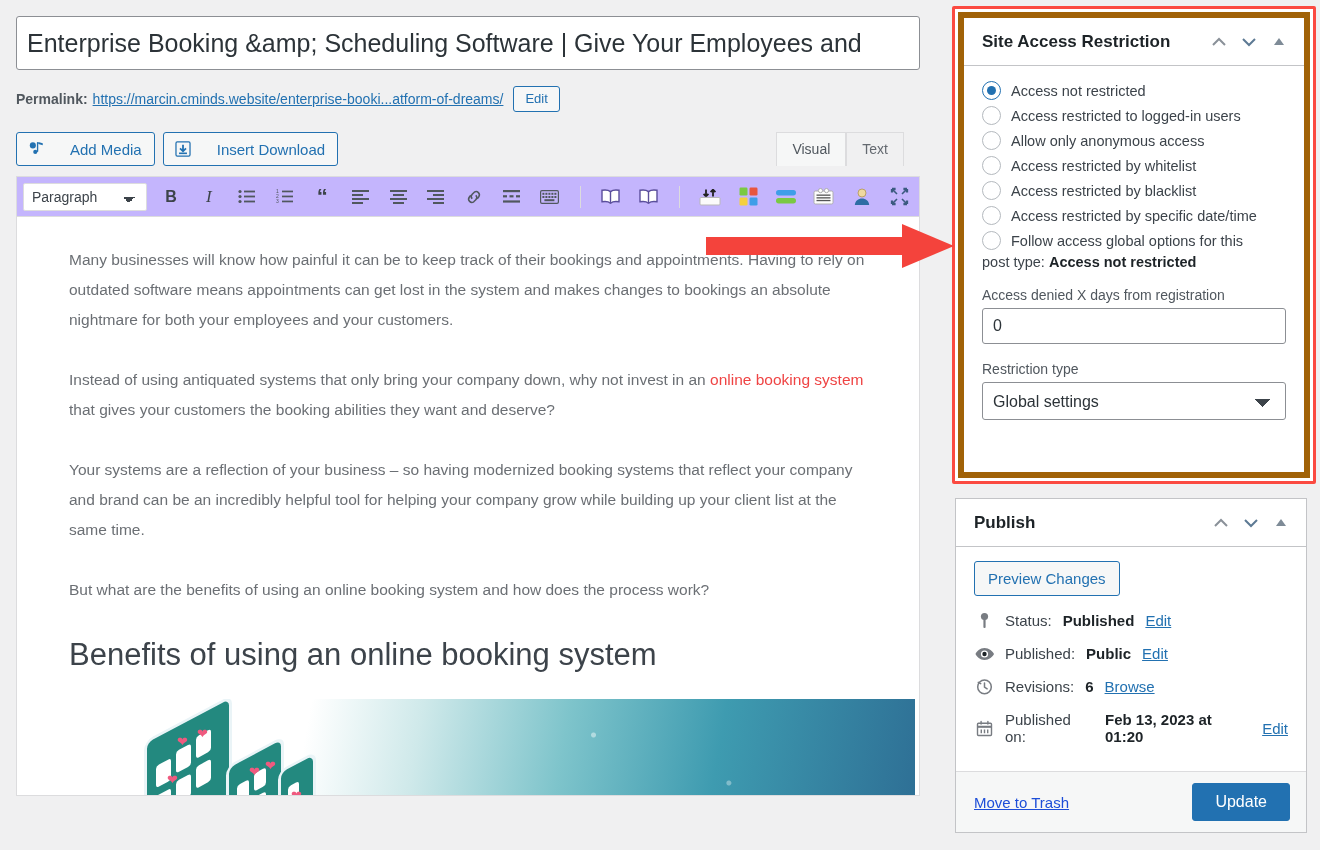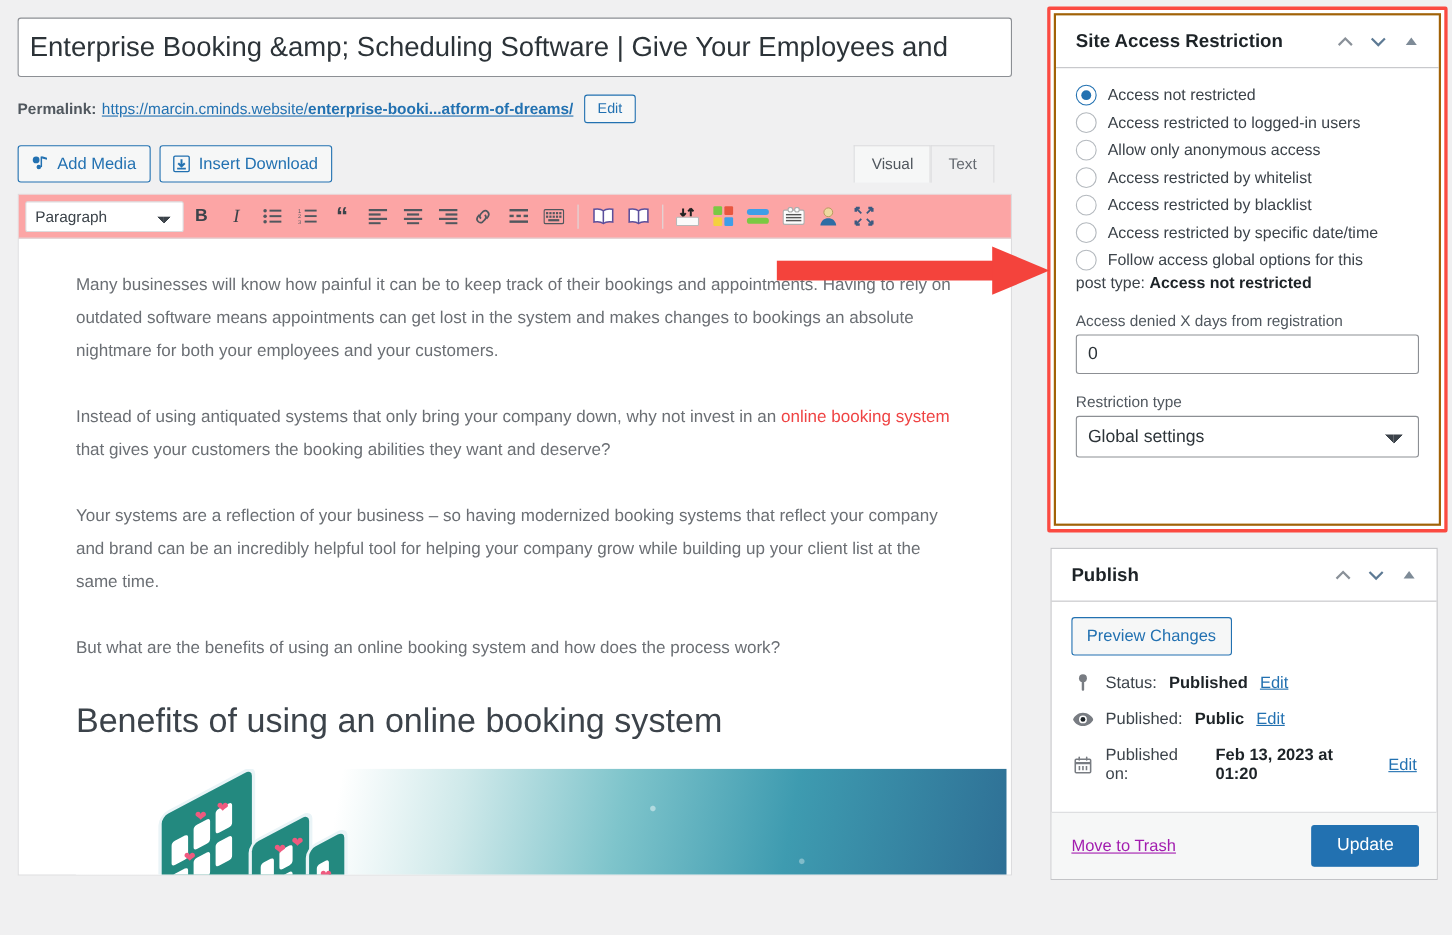--- a/index.html
+++ b/index.html
@@ -32,33 +32,33 @@
   #permalink-row {
     margin-top: 14px; height: 30px;
     display: flex; align-items: center; gap: 0px;
     font-size: 14px; color: #50575e;
   }
   #permalink-label { font-weight: bold; color: #50575e; margin-right: 5px; }
   #permalink-url {
     color: #2271b1; text-decoration: underline; font-size: 14px;
     white-space: nowrap;
   }
-  #permalink-url .slug { font-weight: bold; }
+  #permalink-url .slug { font-weight: normal; }
   #permalink-edit {
     margin-left: 10px;
     border: 1px solid #2271b1; border-radius: 3px;
     background: #f6f7f7; color: #2271b1;
     font-size: 13px; padding: 4px 11px; line-height: 1.2;
     font-family: "Liberation Sans", sans-serif; cursor: pointer;
   }
 
   
   #media-row { margin-top: 18px; display: flex; gap: 8px; align-items: flex-end; position: relative; }
   .media-btn {
-    display: flex; align-items: center; gap: 7px;
+    display: flex; align-items: center; gap: 25px;
     border: 1px solid #2271b1; border-radius: 3px;
     background: #f6f7f7; color: #2271b1;
     font-size: 15px; padding: 7px 12px 7px 10px;
     font-family: "Liberation Sans", sans-serif; cursor: pointer;
   }
   .media-btn svg { display: block; }
 
   
   #mode-tabs {
     position: absolute; right: 16px; top: 0px;
@@ -76,23 +76,23 @@
   
   #editor-wrap {
     margin-top: 10px;
     border: 1px solid #dcdcde;
     background: #fff;
     width: 904px;
     height: 620px;
     position: relative;
   }
   #tool-bar {
-    height: 40px; background: #fca5a5;
+    height: 40px; background: #c4b5fd;
     border-bottom: 1px solid #dcdcde;
-    display: flex; align-items: center; gap: 0px;
+    display: flex; align-items: center; gap: 11px;
     padding: 0 6px;
   }
   #format-select {
     appearance: none; -webkit-appearance: none;
     border: 1px solid #dcdcde; background: #fff; color: #3c434a;
     font-family: "Liberation Sans", sans-serif;
     font-size: 14px; height: 28px; width: 144px;
     padding: 0 8px; border-radius: 2px; cursor: pointer;
     background-image: linear-gradient(45deg, transparent 50%, #3c434a 50%), linear-gradient(135deg, #3c434a 50%, transparent 50%);
     background-position: calc(100% - 17px) 13px, calc(100% - 11px) 13px;
@@ -162,21 +162,21 @@
   }
 
   
   #restrict-wrap {
     position: absolute; left: 4px; top: 6px;
     width: 364px; height: 478px;
     border: 3px solid #fb4a41; border-radius: 2px;
     padding: 3px;
     background: #fff;
   }
-  #restrict-panel { border: 2px solid #a16207; height: 100%; background: #fff; }
+  #restrict-panel { border: 6px solid #a16207; height: 100%; background: #fff; }
 
   .panel-body { padding: 12px 18px 16px 18px; }
 
   .radio-row { display: flex; align-items: center; gap: 10px; height: 25px; }
   .radio {
     width: 19px; height: 19px; border-radius: 50%;
     border: 1px solid #b4b9be; background: #fff; flex: none;
     position: relative;
   }
   .radio.checked { border-color: #2271b1; }
@@ -221,21 +221,21 @@
     font-size: 15px; color: #3c434a; margin-top: 16px;
   }
   .pub-row b { color: #1d2327; }
   .pub-row a { color: #2271b1; text-decoration: underline; }
   .pub-ico { width: 20px; display: flex; justify-content: center; color: #787c82; flex: none; }
   #publish-foot {
     border-top: 1px solid #dcdcde; background: #f6f7f7;
     display: flex; align-items: center; justify-content: space-between;
     padding: 11px 16px 11px 18px; margin-top: 16px;
   }
-  #trash-link { color: #a21caf; text-decoration: underline; font-size: 15px; cursor: pointer; }
+  #trash-link { color: #1d4ed8; text-decoration: underline; font-size: 15px; cursor: pointer; }
   #update-btn {
     background: #2271b1; border: 1px solid #2271b1; color: #fff;
     font-size: 16px; padding: 9px 22px; border-radius: 3px;
     font-family: "Liberation Sans", sans-serif; cursor: pointer;
   }
 </style>
 </head>
 <body>
 
 <div id="root">
@@ -594,20 +594,32 @@
             <svg width="19" height="14" viewBox="0 0 19 14" fill="#787c82">
               <path d="M9.5 1C5 1 1.6 4.3.5 7c1.1 2.7 4.5 6 9 6s8.4-3.3 9.5-6C17.9 4.3 14 1 9.5 1zm0 9.6A3.6 3.6 0 119.5 3.4a3.6 3.6 0 010 7.2z"></path>
               <circle cx="9.5" cy="7" r="2.2" fill="#1d2327"></circle>
             </svg>
           </span>
           <span>Published: </span>
             <b>Public</b>
           <a href="#">Edit</a>
         </div>
 
+        <div class="pub-row">
+          <span class="pub-ico">
+            <svg width="17" height="17" viewBox="0 0 18 18" fill="none" stroke="#787c82" stroke-width="1.6">
+              <circle cx="9" cy="9.4" r="7.2"></circle>
+              <path d="M9 5.4v4.2l2.8 1.8" stroke-linecap="round"></path>
+              <path d="M2.4 4.6l2.6 1.4" stroke-linecap="round"></path>
+            </svg>
+          </span>
+          <span>Revisions: </span>
+            <b>6</b>
+          <a href="#">Browse</a>
+        </div>
 
         <div class="pub-row">
           <span class="pub-ico">
             <svg width="17" height="17" viewBox="0 0 18 18" fill="none" stroke="#787c82" stroke-width="1.5">
               <rect x="1.6" y="3.4" width="14.8" height="13" rx="1"></rect>
               <path d="M1.6 7.2h14.8" stroke-width="2.2"></path>
               <path d="M5.4 1.6v2.6M12.6 1.6v2.6" stroke-linecap="round"></path>
               <path d="M5.6 10v4M9 10v4M12.4 10v4"></path>
             </svg>
           </span>

